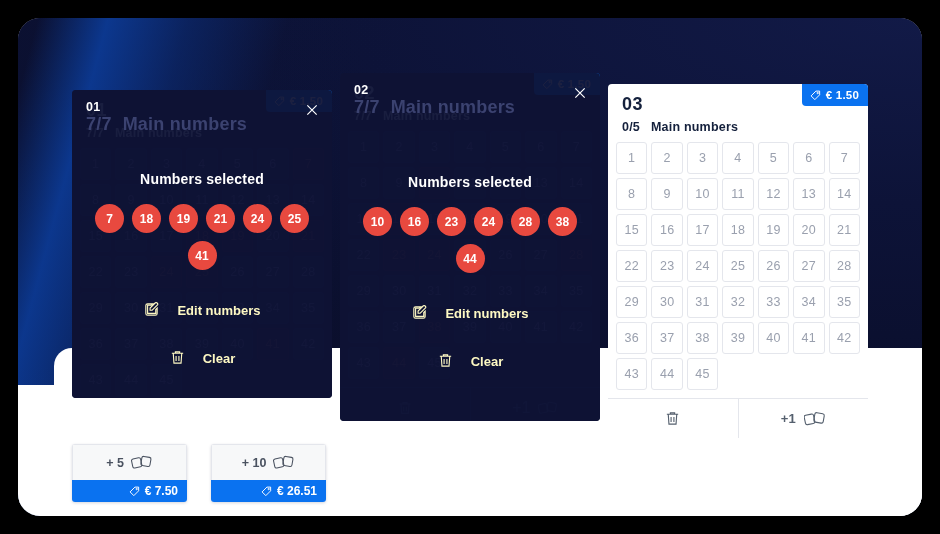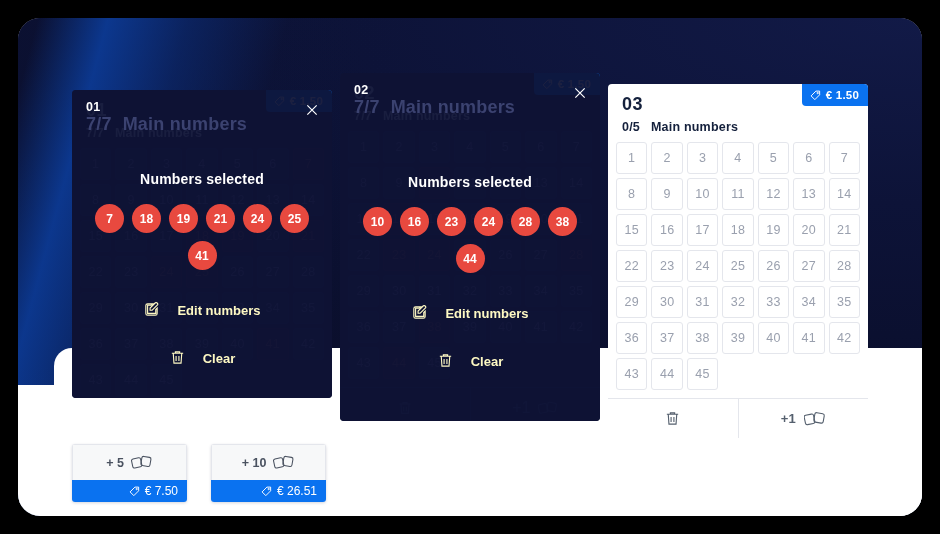--- a/index.html
+++ b/index.html
@@ -258,21 +258,21 @@
     gap: 7px;
     color: #4a5260;
     font-size: 12.5px;
     font-weight: 700;
   }
   .quick-bot {
     height: 22px;
     background: #0a72f0;
     color: #fff;
     font-size: 12px;
-    font-weight: 400;
+    font-weight: 700;
     display: flex;
     align-items: center;
     justify-content: flex-end;
     gap: 5px;
     padding-right: 9px;
   }
   svg { display: block; }
 </style>
 </head>
 <body>

